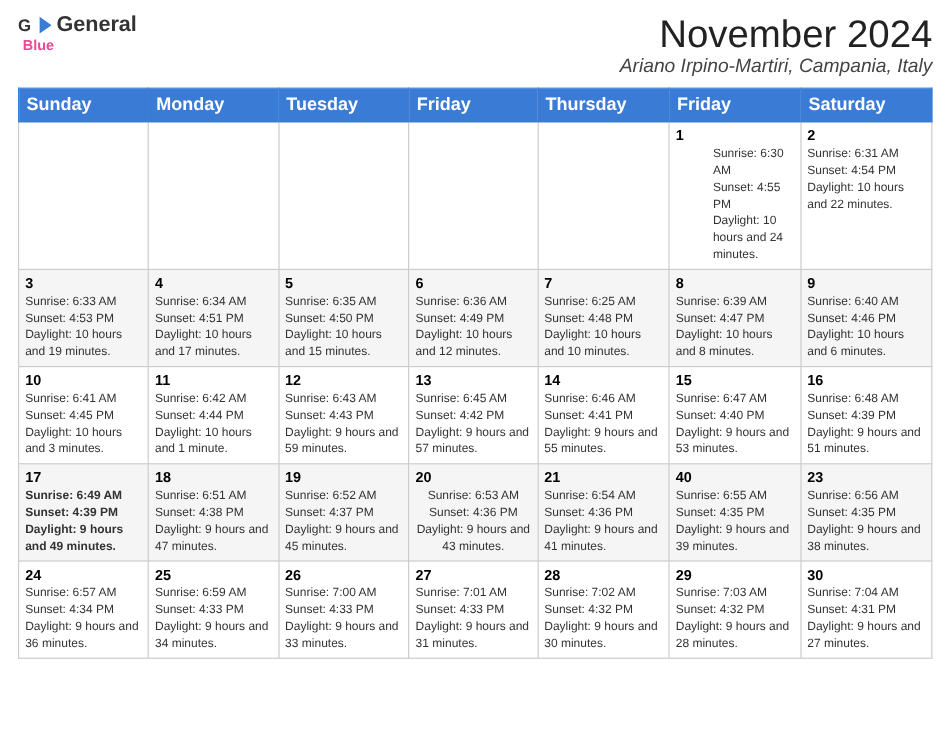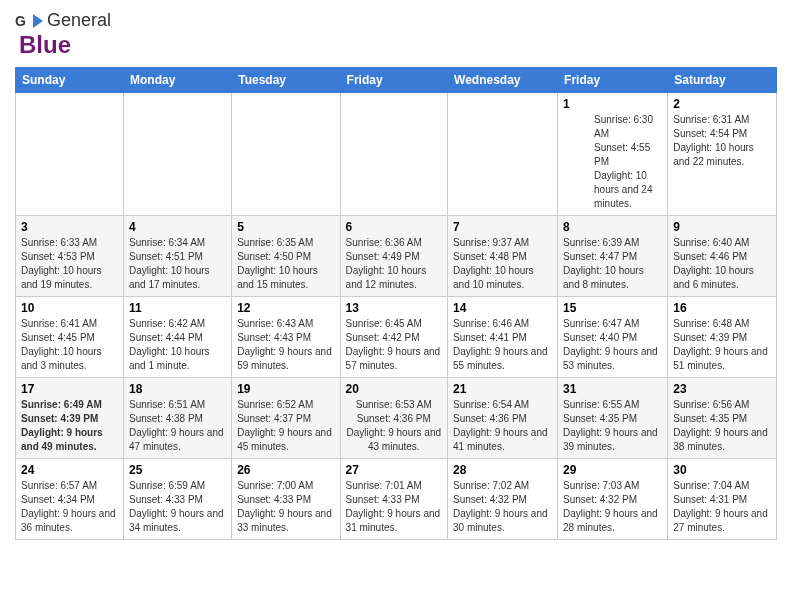--- a/index.html
+++ b/index.html
@@ -47,21 +47,21 @@
     .calendar-table {
       width: 100%;
       border-collapse: collapse;
       font-size: 11px;
     }
     .calendar-table th {
       background-color: #3a7bd5;
       color: #fff;
       padding: 5px 6px;
       text-align: left;
-      font-size: 12px;
+      font-size: 15px;
       font-weight: bold;
       border: 1px solid #3a7bd5;
     }
     .calendar-table td {
       border: 1px solid #ccc;
       vertical-align: top;
       padding: 4px 5px;
       height: 80px;
       width: 113px;
       background: #fff;
@@ -87,34 +87,38 @@
 </head>
 <body>
 
 <div class="header-area">
   <div class="logo">
     <div class="logo-row">
       <svg class="logo-icon" viewBox="0 0 28 18" xmlns="http://www.w3.org/2000/svg">
         <text x="0" y="14" font-size="14" font-weight="bold" fill="#333">G</text>
         <polygon points="18,2 28,9 18,16" fill="#3a7bd5"></polygon>
       </svg>
-      <span style="font-size:18px;font-weight:normal;color:#333;">General</span>
+      <span style="font-size:18px;font-weight:bold;color:#333;">General</span>
     </div>
-    <span style="font-size:24px;font-weight:bold;color:#701a75;margin-left:4px;text-align:right;">Blue</span>
+    <span style="font-size:12px;font-weight:bold;color:#ec4899;margin-left:4px;text-align:right;">Blue</span>
+  </div>
+  <div class="title-area">
+    <div class="month-title">November 2024</div>
+    <div class="location-title">Ariano Irpino-Martiri, Campania, Italy</div>
   </div>
 </div>
 
 <table class="calendar-table">
   <thead>
     <tr>
     <th>Sunday</th>
         <th>Monday</th>
         <th>Tuesday</th>
         <th>Friday</th>
-        <th>Wednesday</th>
+        <th>Thursday</th>
         <th>Friday</th>
         <th>Saturday</th>
       </tr>
   </thead>
   <tbody id="calendar-body">
   <tr>
         <td class="empty-cell"></td>
         <td class="empty-cell"></td>
         <td class="empty-cell"></td>
         <td class="empty-cell"></td>
@@ -152,21 +156,21 @@
 Daylight: 10 hours and 15 minutes.</div>
         </td>
         <td>
           <span class="day-number">6</span>
           <div class="day-info" style="white-space: pre-line;">Sunrise: 6:36 AM
 Sunset: 4:49 PM
 Daylight: 10 hours and 12 minutes.</div>
         </td>
         <td>
           <span class="day-number">7</span>
-          <div class="day-info" style="white-space: pre-line;">Sunrise: 9:37 AM
+          <div class="day-info" style="white-space: pre-line;">Sunrise: 6:25 AM
 Sunset: 4:48 PM
 Daylight: 10 hours and 10 minutes.</div>
         </td>
         <td>
           <span class="day-number">8</span>
           <div class="day-info" style="white-space: pre-line;">Sunrise: 6:39 AM
 Sunset: 4:47 PM
 Daylight: 10 hours and 8 minutes.</div>
         </td>
         <td>
@@ -245,21 +249,21 @@
 Sunset: 4:36 PM
 Daylight: 9 hours and 43 minutes.</div>
         </td>
         <td>
           <span class="day-number">21</span>
           <div class="day-info" style="white-space: pre-line;">Sunrise: 6:54 AM
 Sunset: 4:36 PM
 Daylight: 9 hours and 41 minutes.</div>
         </td>
         <td>
-          <span class="day-number">31</span>
+          <span class="day-number">40</span>
           <div class="day-info" style="white-space: pre-line;">Sunrise: 6:55 AM
 Sunset: 4:35 PM
 Daylight: 9 hours and 39 minutes.</div>
         </td>
         <td>
           <span class="day-number">23</span>
           <div class="day-info" style="white-space: pre-line;">Sunrise: 6:56 AM
 Sunset: 4:35 PM
 Daylight: 9 hours and 38 minutes.</div>
         </td>

